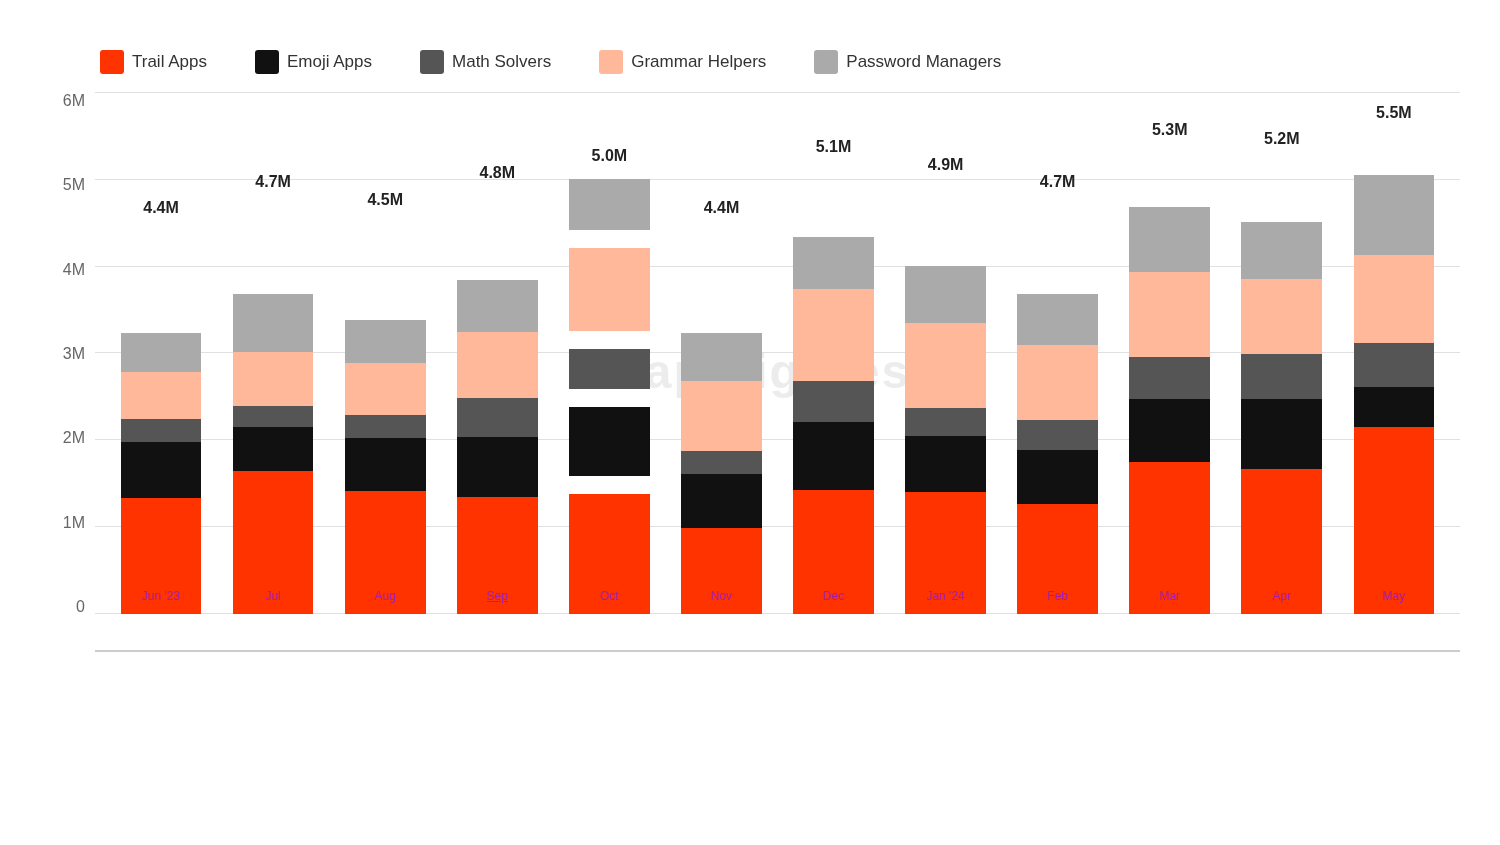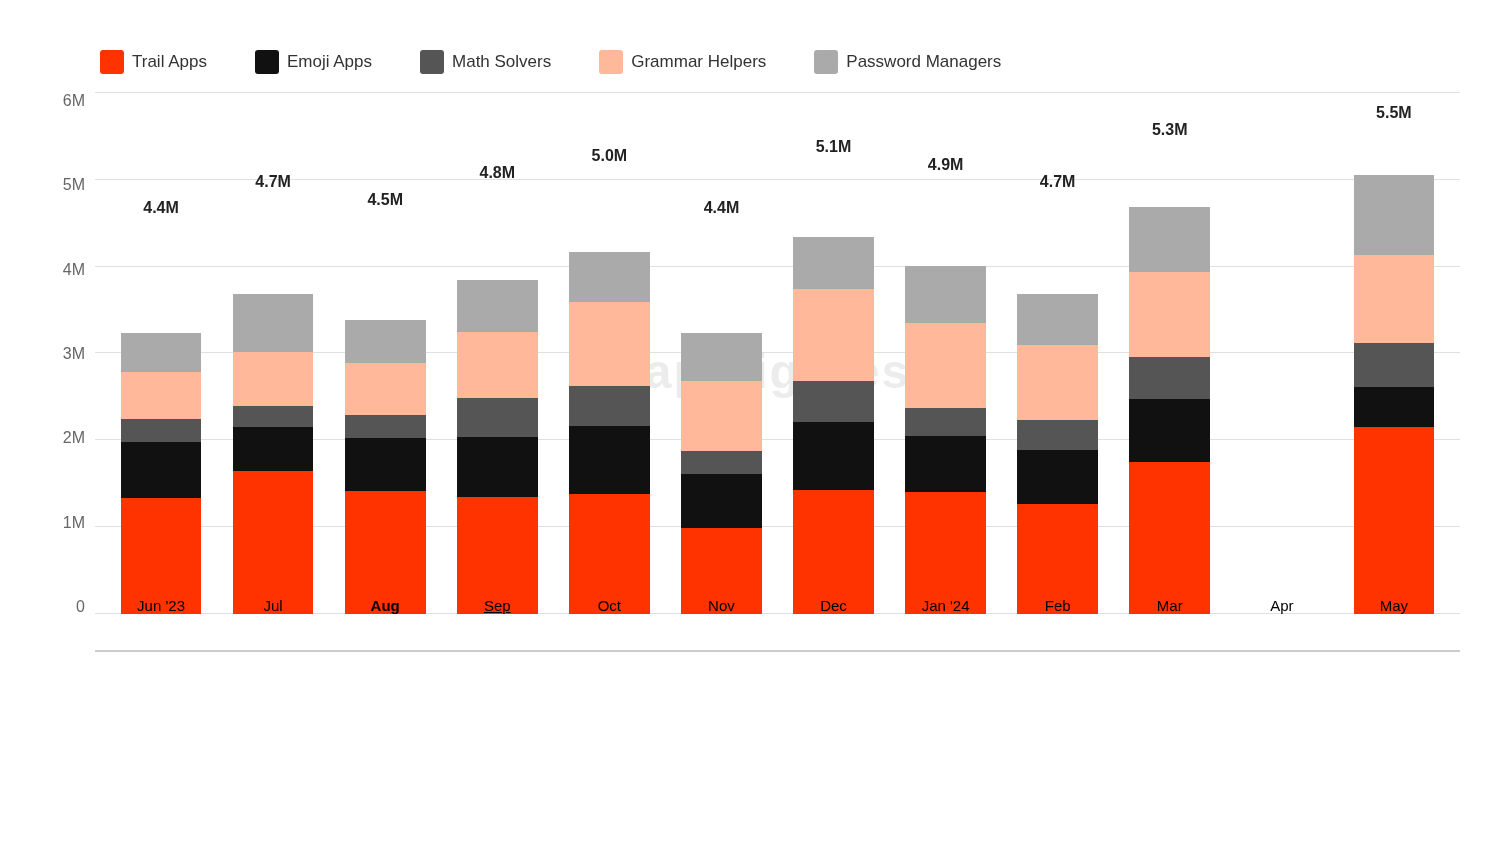--- a/index.html
+++ b/index.html
@@ -113,23 +113,23 @@
       top: -32px;
       left: 50%;
       transform: translateX(-50%);
       font-size: 16px;
       font-weight: 700;
       color: #222;
       white-space: nowrap;
     }
     .x-label {
       position: absolute;
-      bottom: 0;
-      font-size: 15px;
-      color: #000000;
+      bottom: 11px;
+      font-size: 12px;
+      color: #a21caf;
       transform: translateX(-50%);
       white-space: nowrap;
     }
     .watermark {
       position: absolute;
       top: 50%;
       left: 50%;
       transform: translate(-50%, -50%);
       font-size: 48px;
       color: rgba(180,180,180,0.25);
@@ -216,35 +216,35 @@
         </div>
         <div class="bar-group">
           <div class="bar-stack" style="height: 75%;">
             <div class="bar-segment" style="height: 31.3333%; background: rgb(255, 51, 0);"></div>
             <div class="bar-segment" style="height: 13.6667%; background: rgb(17, 17, 17);"></div>
             <div class="bar-segment" style="height: 5.83333%; background: rgb(85, 85, 85);"></div>
             <div class="bar-segment" style="height: 13.3333%; background: rgb(255, 184, 153);"></div>
             <div class="bar-segment" style="height: 10.8333%; background: rgb(170, 170, 170);"></div>
             <div class="bar-label">4.5M</div>
           </div>
-          <div class="x-label" style="left: 50%; font-weight: bold;">Aug</div>
+          <div class="x-label" style="left: 50%;">Aug</div>
         </div>
         <div class="bar-group">
           <div class="bar-stack" style="height: 80%;">
             <div class="bar-segment" style="height: 28%; background: rgb(255, 51, 0);"></div>
             <div class="bar-segment" style="height: 14.5%; background: rgb(17, 17, 17);"></div>
             <div class="bar-segment" style="height: 9.16667%; background: rgb(85, 85, 85);"></div>
             <div class="bar-segment" style="height: 15.8333%; background: rgb(255, 184, 153);"></div>
             <div class="bar-segment" style="height: 12.5%; background: rgb(170, 170, 170);"></div>
             <div class="bar-label">4.8M</div>
           </div>
           <div class="x-label" style="left: 50%; text-decoration: underline;">Sep</div>
         </div>
         <div class="bar-group">
-          <div class="bar-stack" style="height: 83.3333%;">
+          <div class="bar-stack" style="height: 83.3333%; justify-content: space-between;">
             <div class="bar-segment" style="height: 27.5%; background: rgb(255, 51, 0);"></div>
             <div class="bar-segment" style="height: 15.8333%; background: rgb(17, 17, 17);"></div>
             <div class="bar-segment" style="height: 9.16667%; background: rgb(85, 85, 85);"></div>
             <div class="bar-segment" style="height: 19.1667%; background: rgb(255, 184, 153);"></div>
             <div class="bar-segment" style="height: 11.6667%; background: rgb(170, 170, 170);"></div>
             <div class="bar-label">5.0M</div>
           </div>
           <div class="x-label" style="left: 50%; margin-top: 44px;">Oct</div>
         </div>
         <div class="bar-group">
@@ -296,20 +296,28 @@
             <div class="bar-segment" style="height: 33%; background: rgb(255, 51, 0);"></div>
             <div class="bar-segment" style="height: 13.6667%; background: rgb(17, 17, 17);"></div>
             <div class="bar-segment" style="height: 9.16667%; background: rgb(85, 85, 85);"></div>
             <div class="bar-segment" style="height: 18.3333%; background: rgb(255, 184, 153);"></div>
             <div class="bar-segment" style="height: 14.1667%; background: rgb(170, 170, 170);"></div>
             <div class="bar-label">5.3M</div>
           </div>
           <div class="x-label" style="left: 50%; text-align: center;">Mar</div>
         </div>
         <div class="bar-group">
+          <div class="bar-stack" style="height: 86.6667%;">
+            <div class="bar-segment" style="height: 32%; background: rgb(255, 51, 0);"></div>
+            <div class="bar-segment" style="height: 15.5%; background: rgb(17, 17, 17);"></div>
+            <div class="bar-segment" style="height: 10%; background: rgb(85, 85, 85);"></div>
+            <div class="bar-segment" style="height: 16.6667%; background: rgb(255, 184, 153);"></div>
+            <div class="bar-segment" style="height: 12.5%; background: rgb(170, 170, 170);"></div>
+            <div class="bar-label">5.2M</div>
+          </div>
           <div class="x-label" style="left: 50%;">Apr</div>
         </div>
         <div class="bar-group">
           <div class="bar-stack" style="height: 91.6667%;">
             <div class="bar-segment" style="height: 39.1667%; background: rgb(255, 51, 0);"></div>
             <div class="bar-segment" style="height: 8.33333%; background: rgb(17, 17, 17);"></div>
             <div class="bar-segment" style="height: 9.16667%; background: rgb(85, 85, 85);"></div>
             <div class="bar-segment" style="height: 18.3333%; background: rgb(255, 184, 153);"></div>
             <div class="bar-segment" style="height: 16.6667%; background: rgb(170, 170, 170);"></div>
             <div class="bar-label">5.5M</div>

